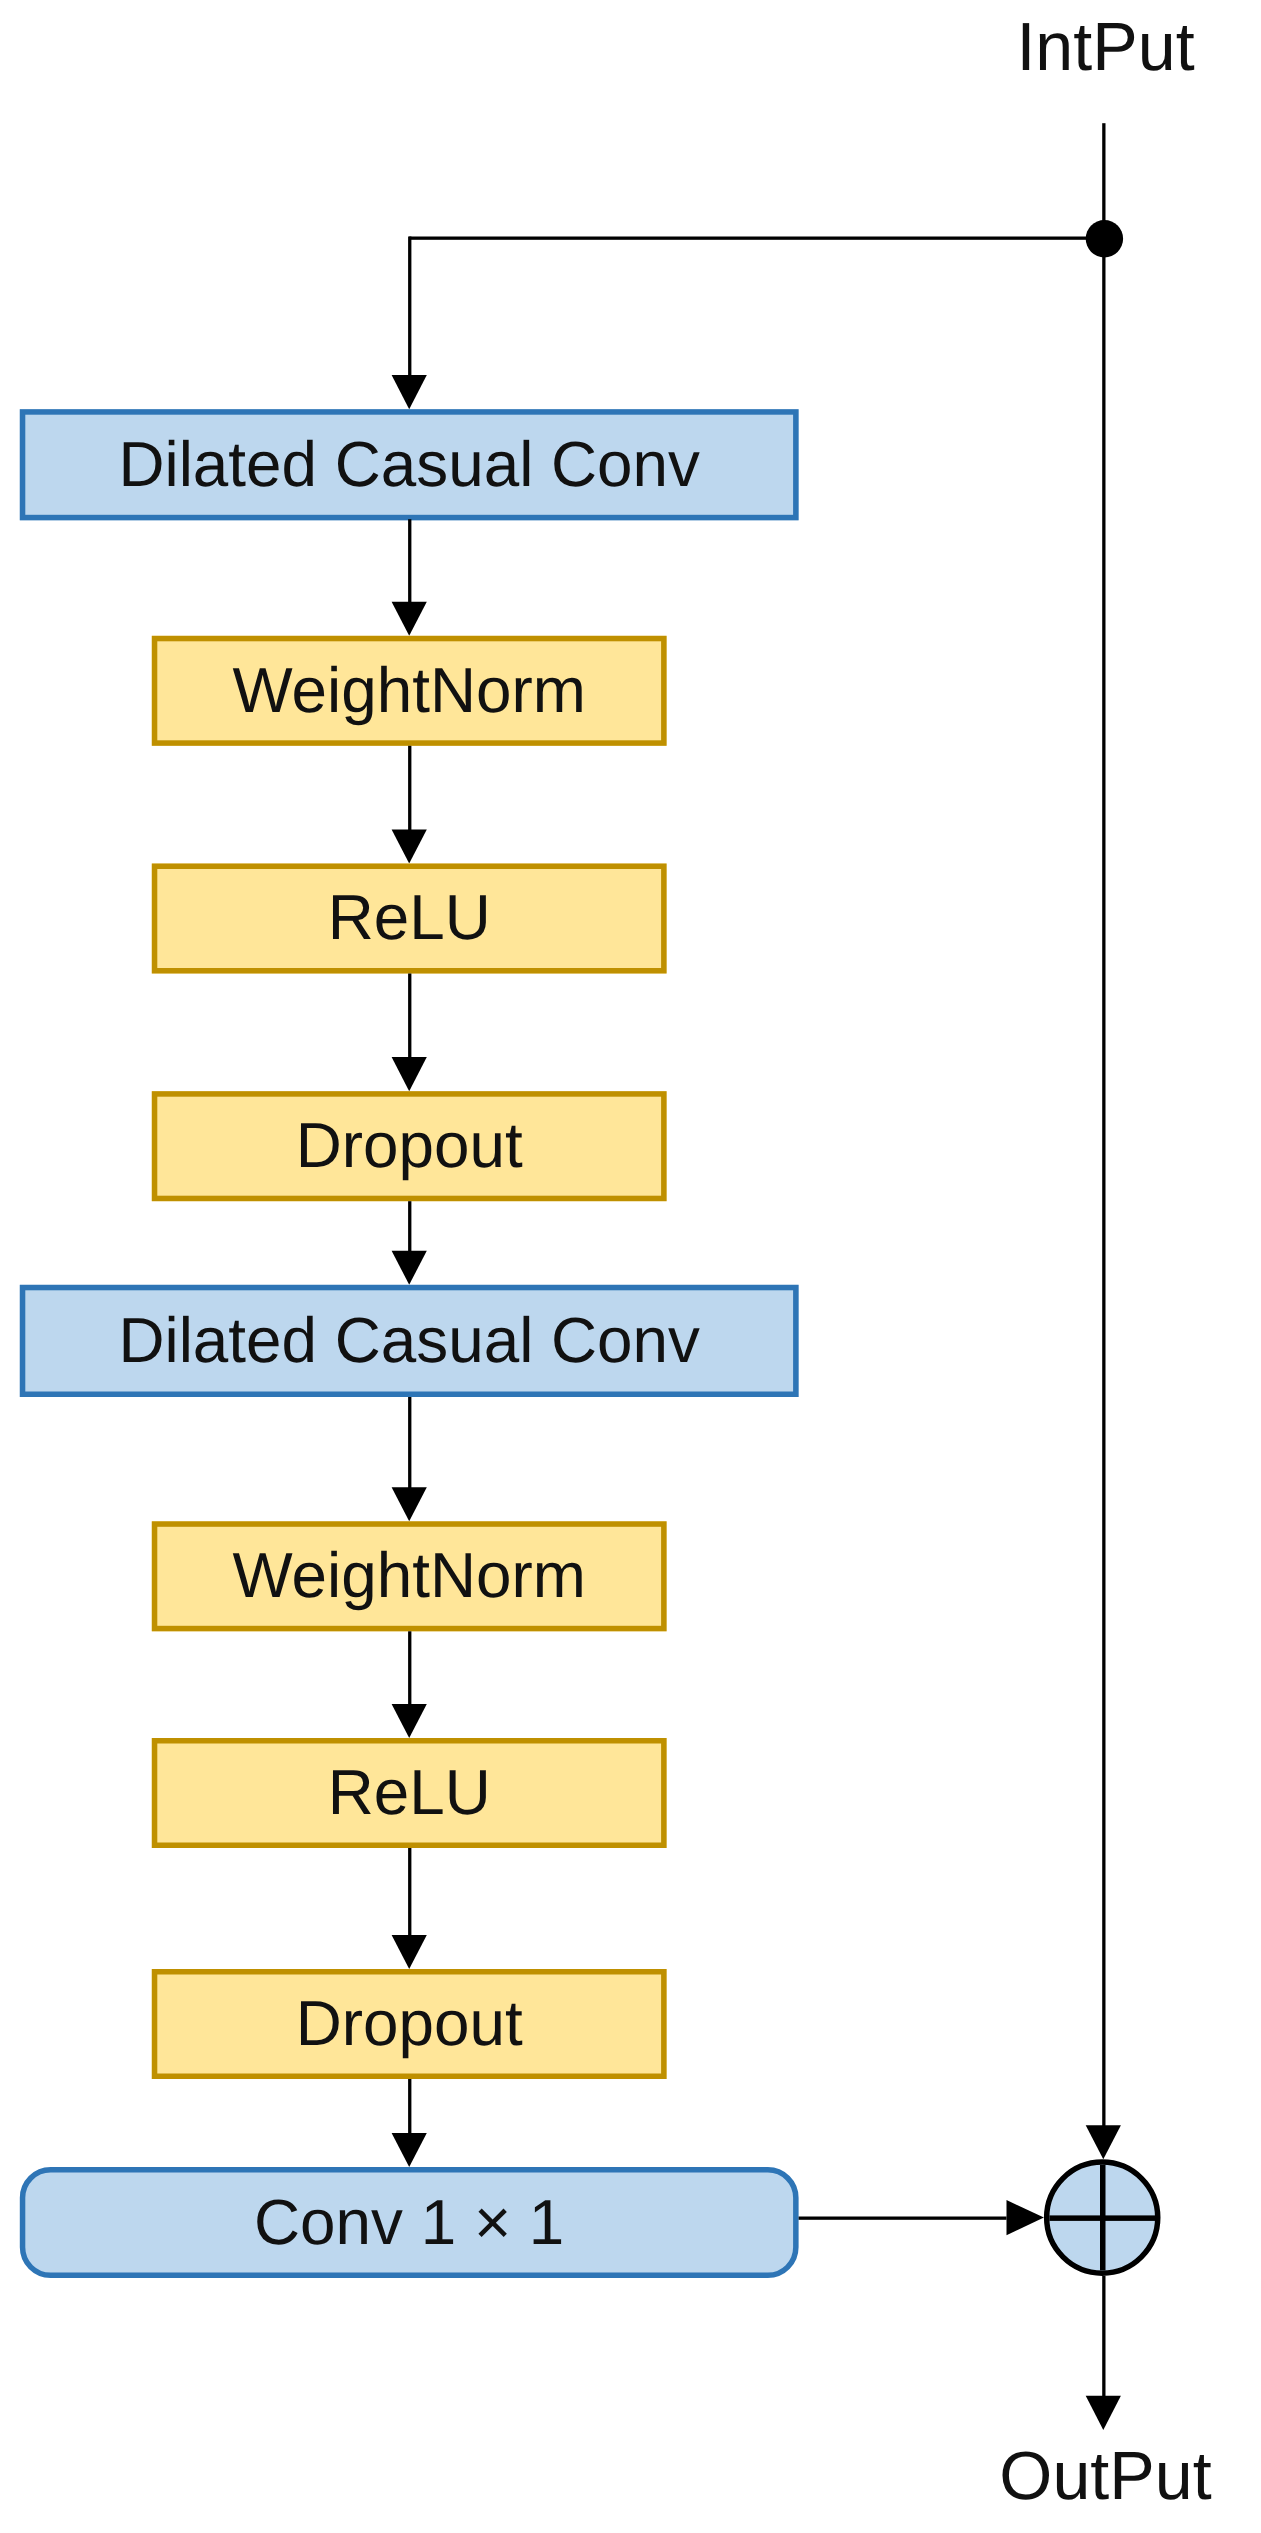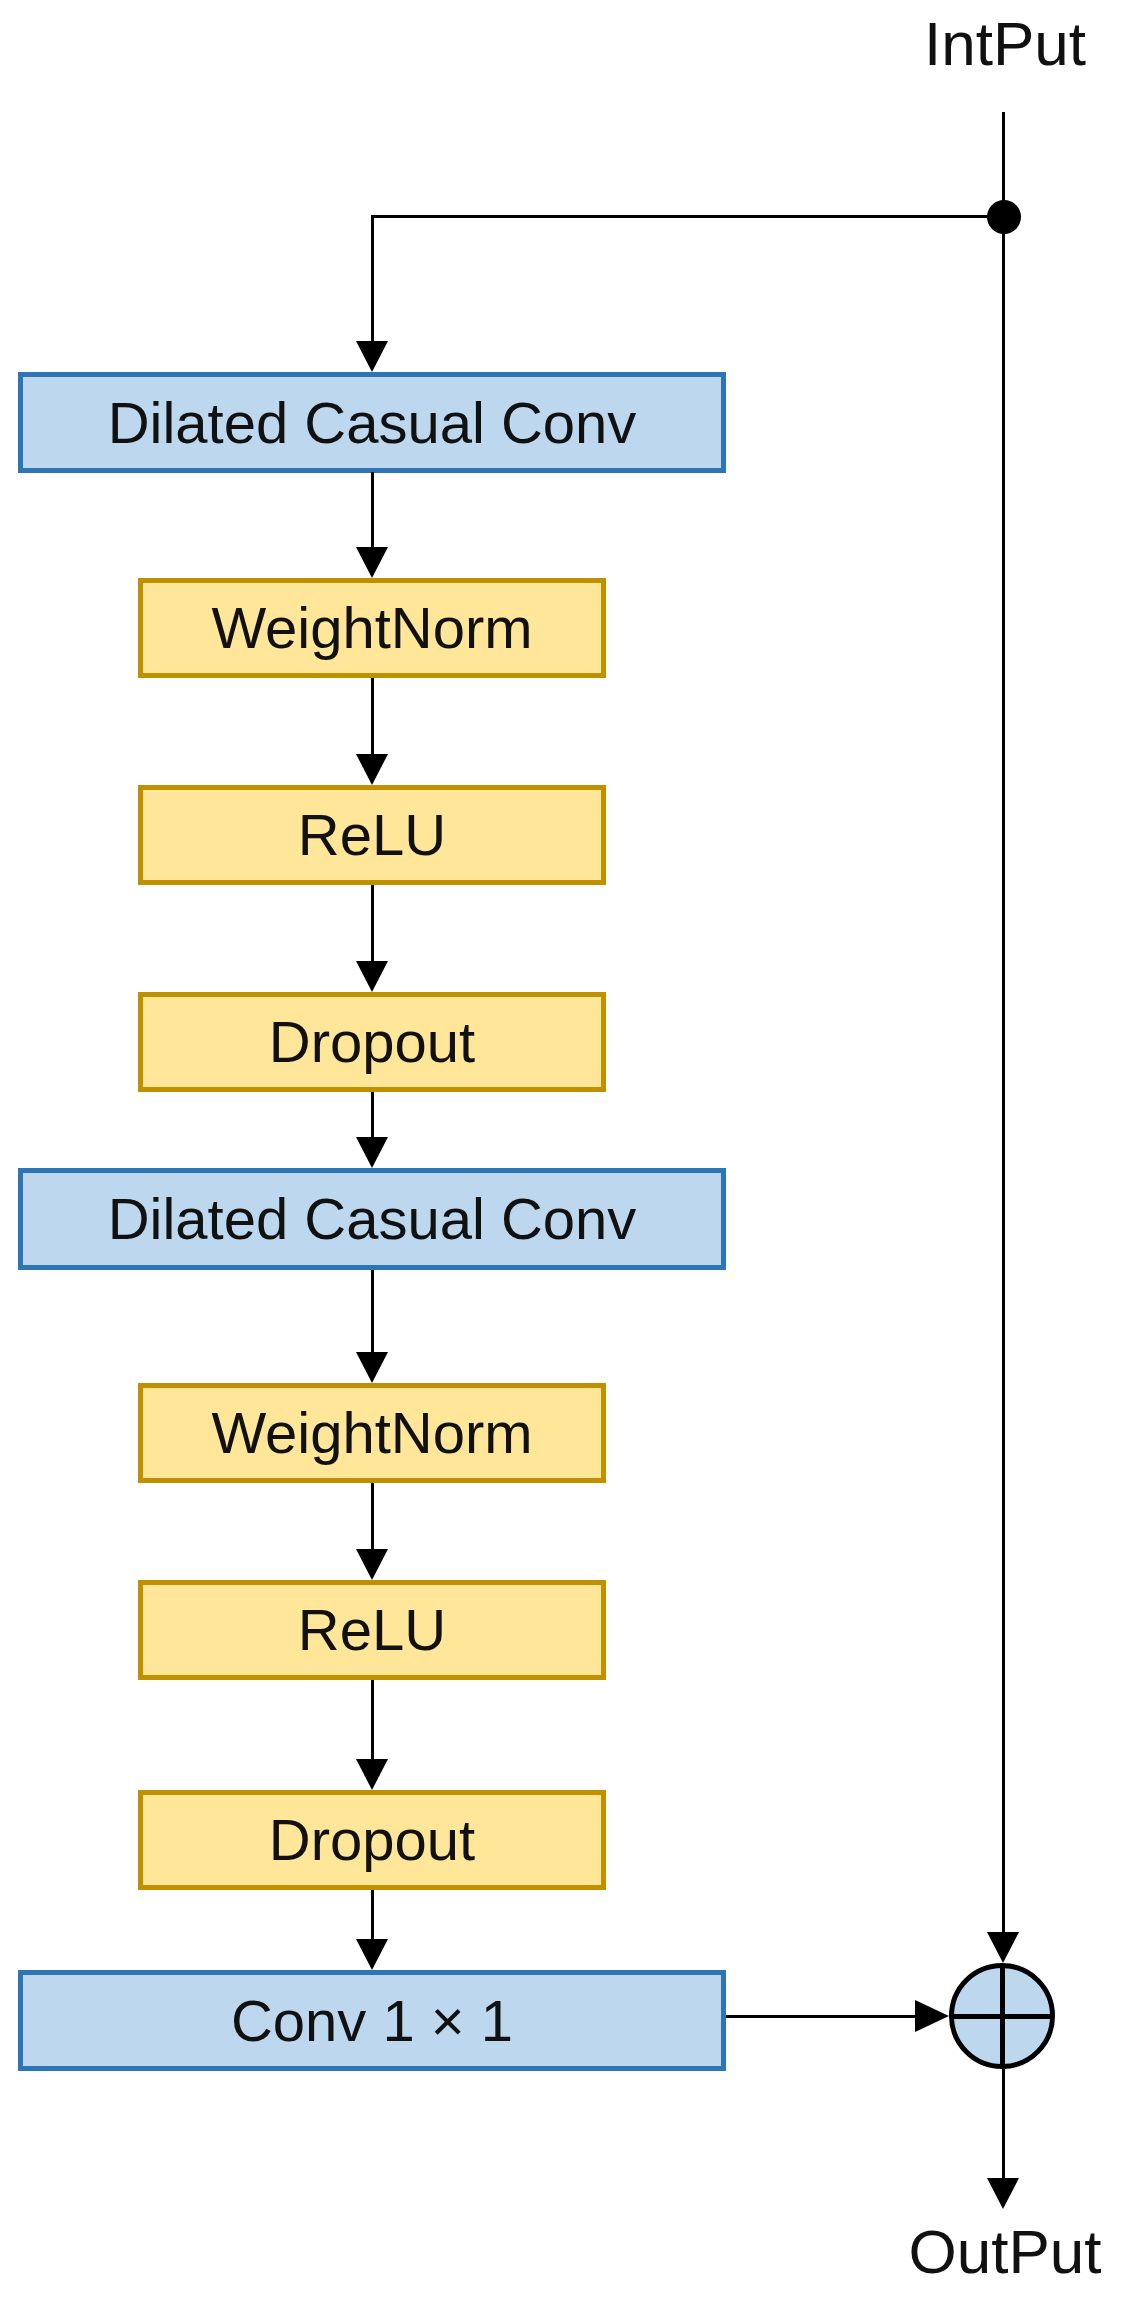--- a/index.html
+++ b/index.html
@@ -28,21 +28,21 @@
   .op  {background:var(--op-fill);   border:5px solid var(--op-border);}
   
   .p1{left:18px;  top:372px;  width:708px; height:101px;}
   .p2{left:138px; top:578px;  width:468px; height:100px;}
   .p3{left:138px; top:785px;  width:468px; height:100px;}
   .p4{left:138px; top:992px;  width:468px; height:100px;}
   .p5{left:18px;  top:1168px; width:708px; height:102px;}
   .p6{left:138px; top:1383px; width:468px; height:100px;}
   .p7{left:138px; top:1580px; width:468px; height:100px;}
   .p8{left:138px; top:1790px; width:468px; height:100px;}
-  .p9{left:18px;  top:1970px; width:708px; height:101px;}
+  .p9{left:18px;  top:1970px; width:708px; height:101px;border-radius:28px;}
   
   .vline{position:absolute; width:3px; background:var(--line);}
   .hline{position:absolute; height:3px; background:var(--line);}
   .arr-down{
     position:absolute; width:0; height:0;
     border-left:16px solid transparent; border-right:16px solid transparent;
     border-top:31px solid var(--line);
   }
   .arr-right{
     position:absolute; width:0; height:0;

